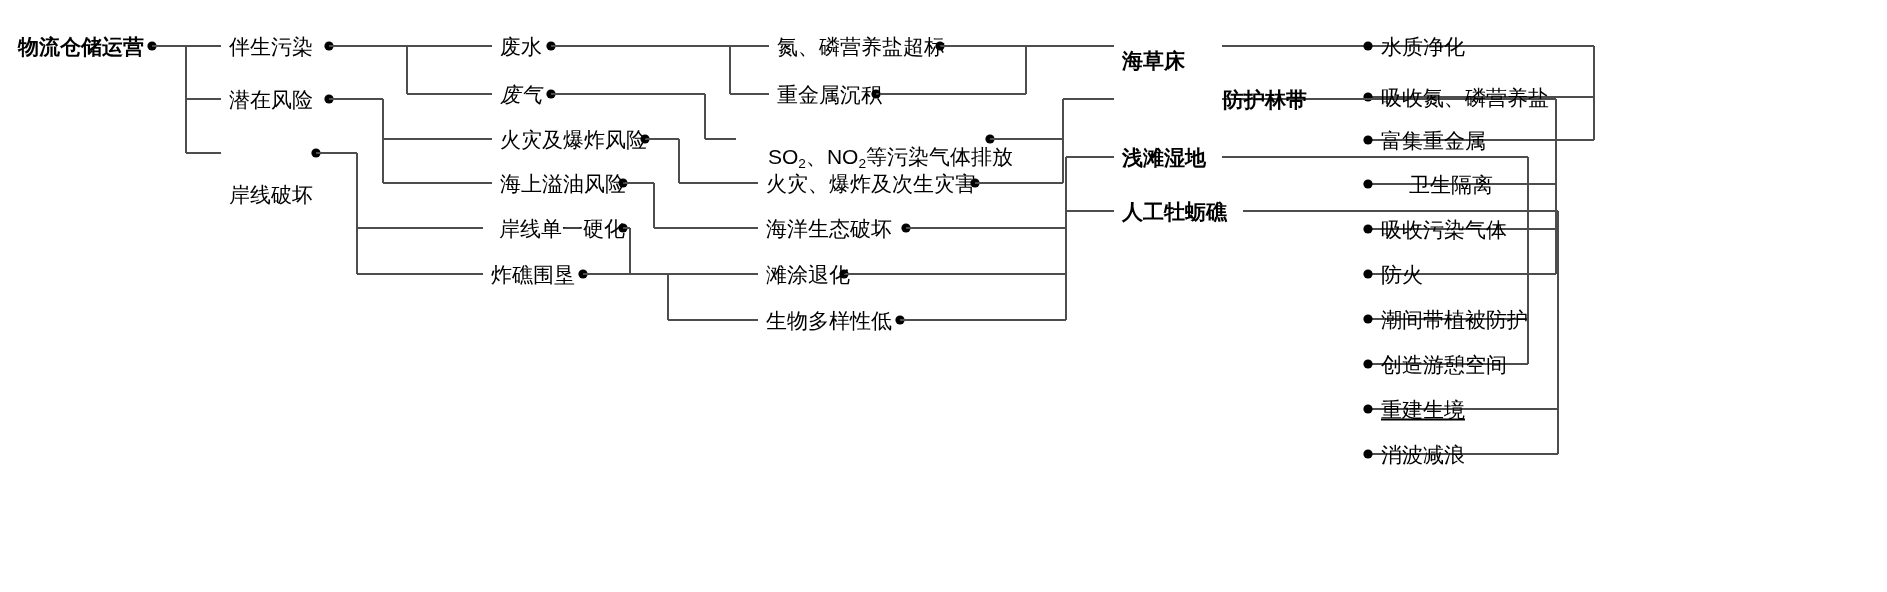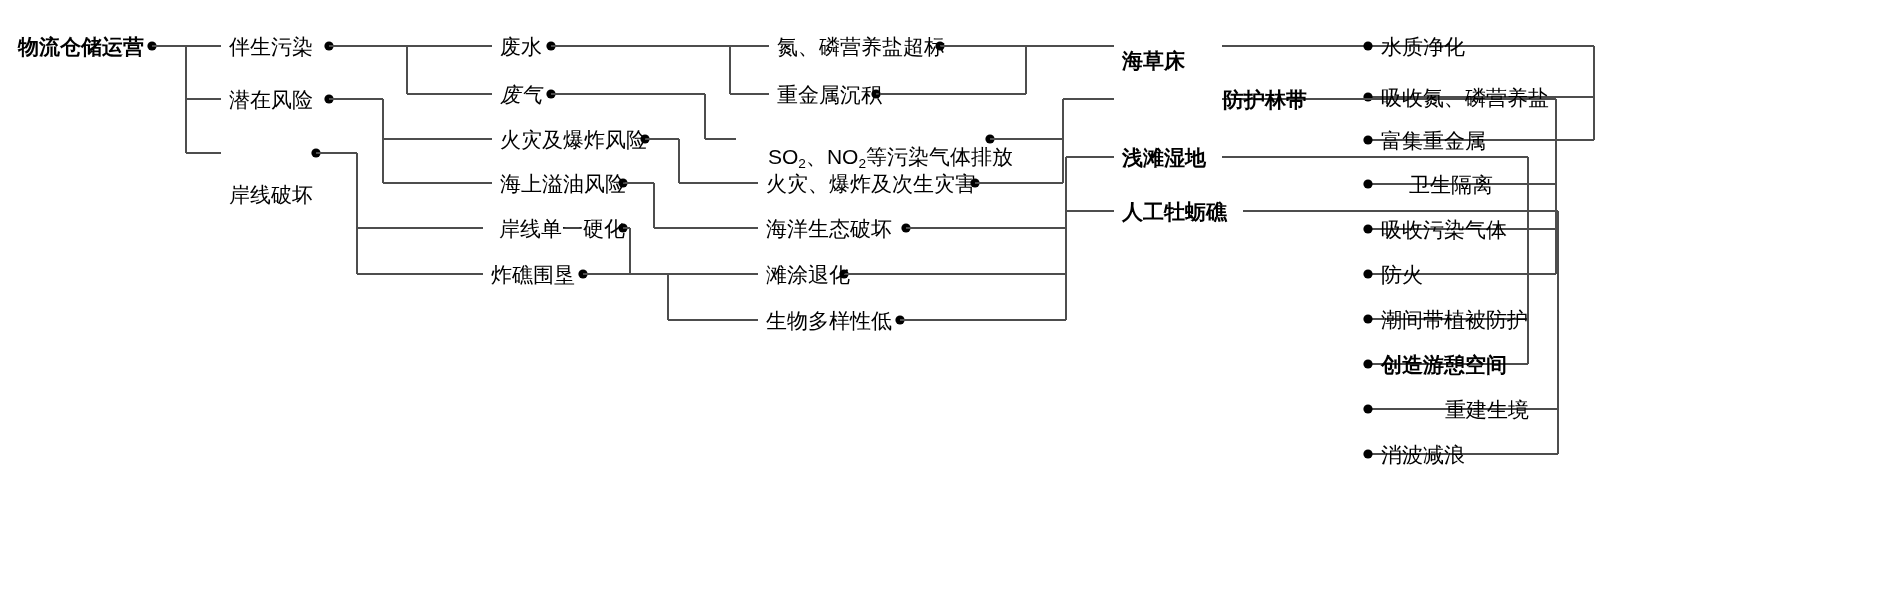--- a/index.html
+++ b/index.html
@@ -162,17 +162,17 @@
       <div class="node bold" title="防护林带" style="left: 1179px; top: 99px; margin-left: 44px;">防护林带</div>
       <div class="node bold" title="浅滩湿地" style="left: 1122px; top: 157px;">浅滩湿地</div>
       <div class="node bold" title="人工牡蛎礁" style="left: 1122px; top: 211px;">人工牡蛎礁</div>
       <div class="node" title="水质净化" style="left: 1381px; top: 46px;">水质净化</div>
       <div class="node" title="吸收氮、磷营养盐" style="left: 1381px; top: 97px;">吸收氮、磷营养盐</div>
       <div class="node" title="富集重金属" style="left: 1381px; top: 140px;">富集重金属</div>
       <div class="node" title="卫生隔离" style="left: 1381px; top: 184px; margin-left: 28px;">卫生隔离</div>
       <div class="node" title="吸收污染气体" style="left: 1381px; top: 229px;">吸收污染气体</div>
       <div class="node" title="防火" style="left: 1381px; top: 274px;">防火</div>
       <div class="node" title="潮间带植被防护" style="left: 1381px; top: 319px;">潮间带植被防护</div>
-      <div class="node" title="创造游憩空间" style="left: 1381px; top: 364px; font-weight: bold;">创造游憩空间</div>
-      <div class="node" title="重建生境" style="left: 1445px; top: 409px;">重建生境</div>
+      <div class="node" title="创造游憩空间" style="left: 1381px; top: 364px;">创造游憩空间</div>
+      <div class="node" title="重建生境" style="left: 1381px; top: 409px; text-decoration: underline;">重建生境</div>
       <div class="node" title="消波减浪" style="left: 1381px; top: 454px;">消波减浪</div>
     </div>
 </div>
 
 </body></html>

